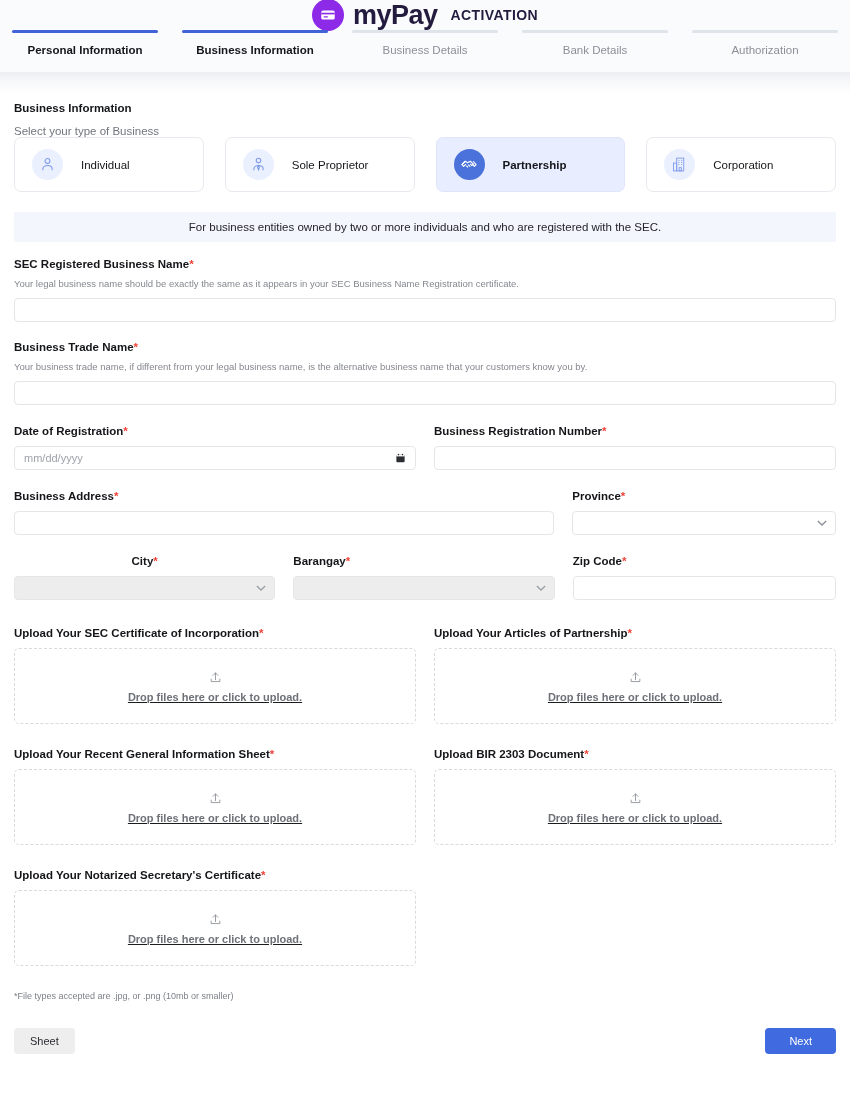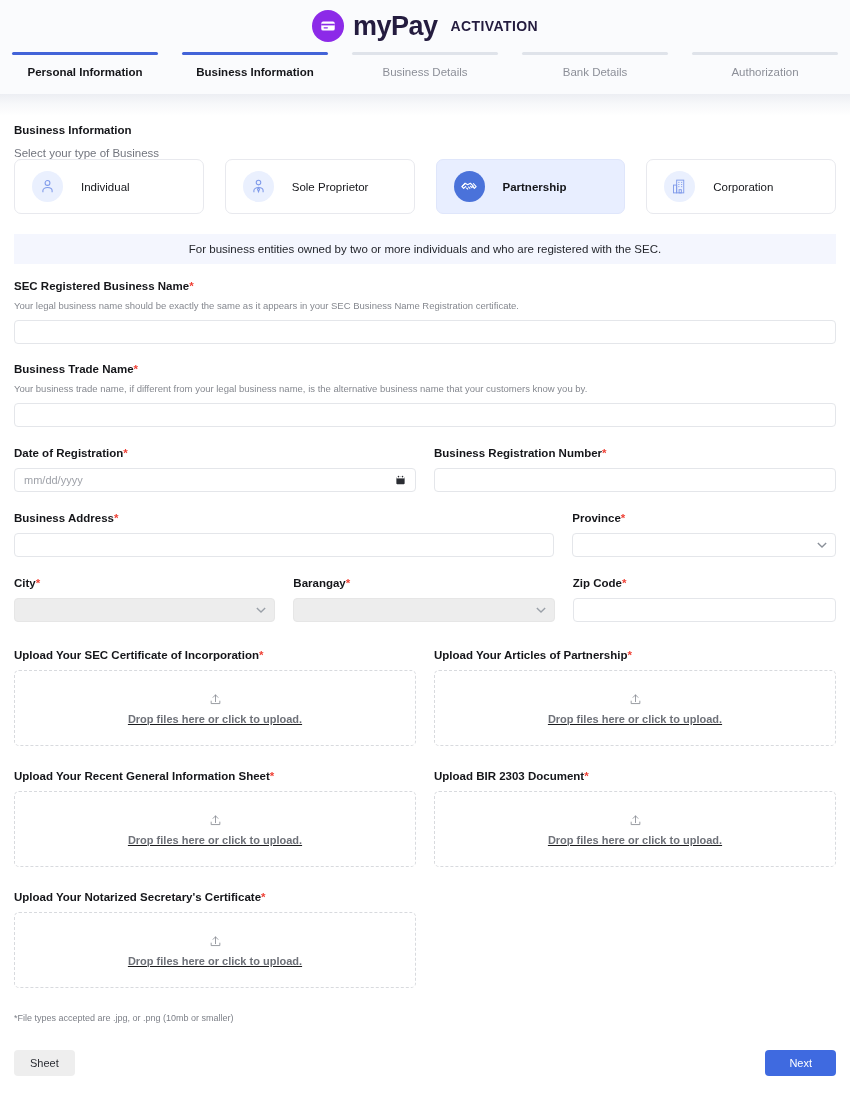--- a/index.html
+++ b/index.html
@@ -8,21 +8,21 @@
     width: 850px;
     height: 1110px;
     font-family: "Liberation Sans", sans-serif;
     background: #ffffff;
     color: #1c1c1e;
     overflow: hidden;
   }
 
   
   .header {
-    height: 52px;
+    height: 30px;
     background: #fafbfd;
     display: flex;
     align-items: center;
     justify-content: center;
   }
   .brand {
     display: flex;
     align-items: center;
     gap: 9px;
   }
@@ -428,21 +428,21 @@
         <span class="chev">
           <svg width="10" height="7" viewBox="0 0 12 8" fill="none" stroke="#8a9099" stroke-width="1.6">
               <path d="M1 1.5l5 5 5-5"></path>
             </svg>
         </span>
       </div>
     </div>
   </div>
 
   <div class="row" style="gap:18px;">
-    <div style="width:265px;">
+    <div style="width:265px;text-align:center;">
       <div class="field-label"><span>City</span><span class="req">*</span></div>
       <div class="sel-wrap mt-lbl">
         <div class="sel-input disabled"></div>
         <span class="chev">
           <svg width="10" height="7" viewBox="0 0 12 8" fill="none" stroke="#9aa0a8" stroke-width="1.6">
               <path d="M1 1.5l5 5 5-5"></path>
             </svg>
         </span>
       </div>
     </div>

